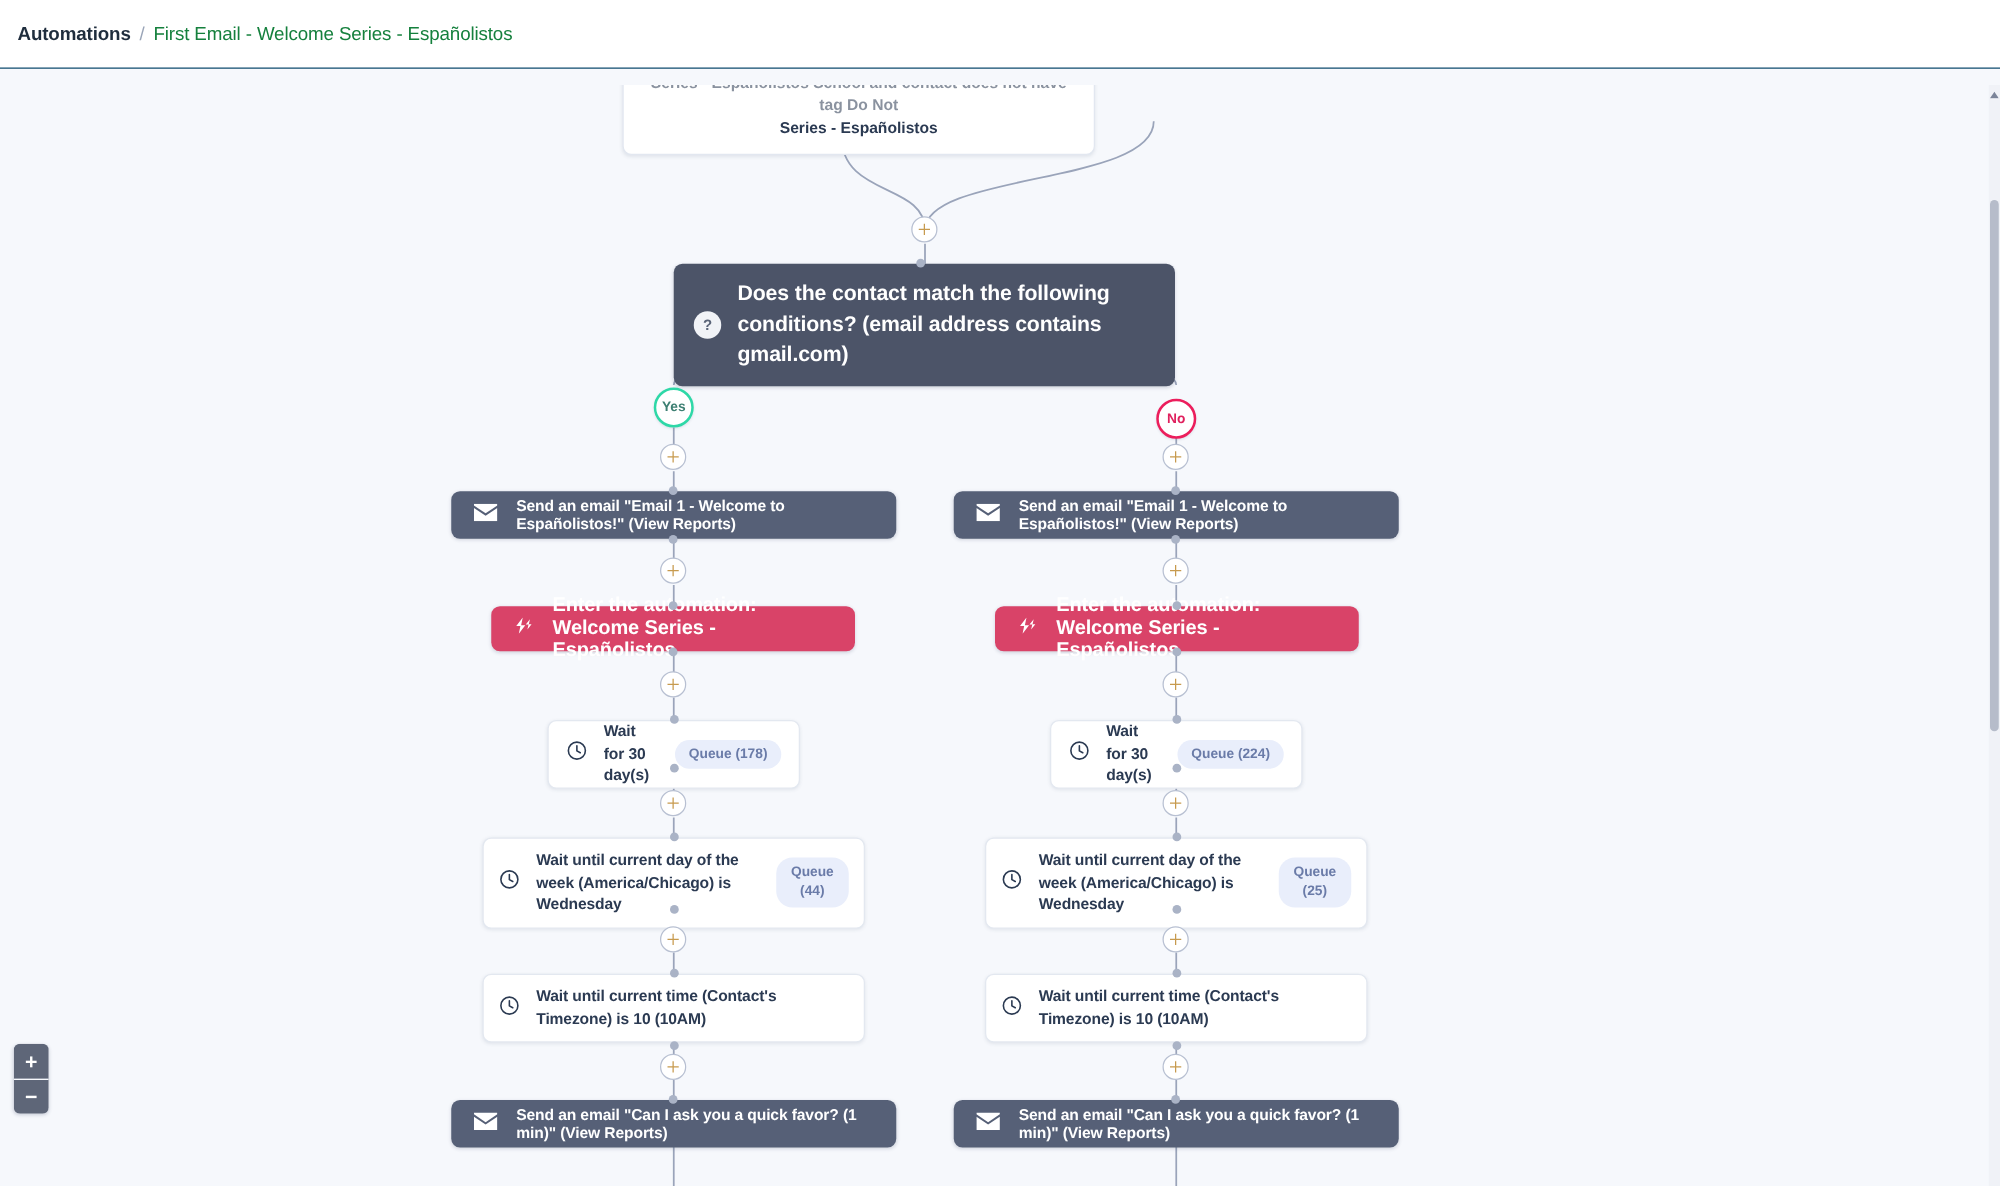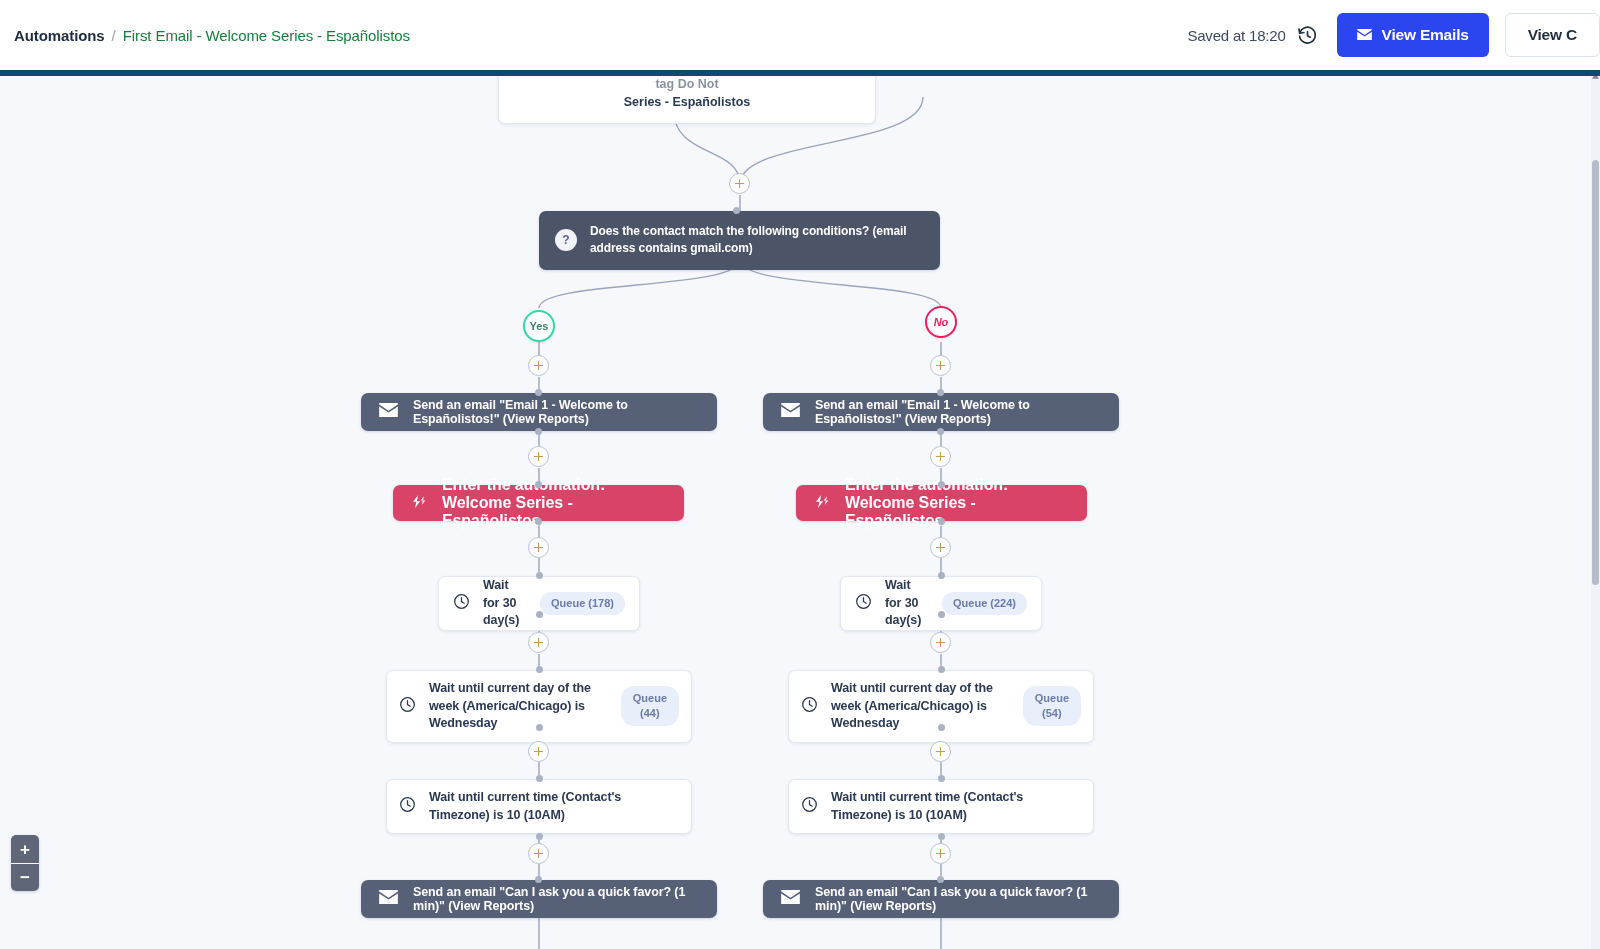--- a/index.html
+++ b/index.html
@@ -6,23 +6,23 @@
   html, body {
     width: 1600px; height: 949px;
     overflow: hidden;
     font-family: "Liberation Sans", sans-serif;
     background: #f6f8fc;
   }
 
   
   .header {
     position: absolute; top: 0; left: 0;
-    width: 1600px; height: 76px;
+    width: 1600px; height: 55px;
     background: #ffffff;
-    border-bottom: 6px solid #0c4a6e;
+    border-bottom: 1px solid #0c4a6e;
     display: flex; align-items: center;
     z-index: 40;
   }
   .breadcrumb {
     display: flex; align-items: baseline; gap: 7px;
     margin-left: 14px;
     font-size: 15px;
     white-space: nowrap;
   }
   .bc-root { font-weight: bold; color: #1f2d3d; letter-spacing: -.1px; }
@@ -108,21 +108,21 @@
   .node-dark {
     background: #4c5468;
     border-radius: 7px;
     color: #fff;
     display: flex; align-items: center;
     padding: 12px 16px;
     box-shadow: 0 1px 3px rgba(42,55,90,.18);
     gap: 13px;
   }
   .node-dark .ntext {
-    font-size: 12px; font-weight: bold; line-height: 1.45;
+    font-size: 17px; font-weight: bold; line-height: 1.45;
     letter-spacing: -.1px;
   }
   .q-badge {
     flex: 0 0 auto;
     width: 22px; height: 22px; border-radius: 50%;
     background: #f1f3f7; color: #5b6579;
     font-size: 12px; font-weight: bold;
     display: flex; align-items: center; justify-content: center;
   }
 
@@ -264,45 +264,20 @@
 </head>
 <body>
 
 <div class="header">
   <div class="breadcrumb">
     <span class="bc-root">Automations</span>
     <span class="bc-sep">/</span>
     <span class="bc-leaf">First Email - Welcome Series - Españolistos</span>
   </div>
 
-  <div class="header-right">
-    <span class="saved-text">Saved at 18:20</span>
-
-    <span class="history-icon">
-      <svg width="21" height="21" viewBox="0 0 24 24" fill="none" stroke="#20303f" stroke-width="1.9" stroke-linecap="round" stroke-linejoin="round">
-        <path d="M3.2 9.2 A9 9 0 1 1 3 13"></path>
-        <polyline points="2.2,4.6 3.1,9.4 7.9,8.6"></polyline>
-        <polyline points="12,7.6 12,12.2 15.1,13.9"></polyline>
-      </svg>
-    </span>
-
-    <div class="btn btn-primary">
-      <span class="env-glyph">
-        <svg width="15" height="11" viewBox="0 0 16 12" fill="#fff">
-          <path d="M0 1.2 L8 6.6 L16 1.2 L16 0 L0 0 Z"></path>
-          <path d="M0 2.9 L0 12 L16 12 L16 2.9 L8 8.2 Z"></path>
-        </svg>
-      </span>
-      <span>View Emails</span>
-    </div>
-
-    <div class="btn btn-ghost">
-      <span>View C</span>
-    </div>
-  </div>
 </div>
 
 <div class="canvas">
   <div class="flow">
 
     <svg class="edges" width="1600" height="881">
       <g fill="none" stroke="#9aa4ba" stroke-width="1.4">
 
         <path d="M673,40 C673,90 740,78 740,116"></path>
 
@@ -363,21 +338,21 @@
         <span class="ntext">Does the contact match the following conditions? (email address contains gmail.com)</span>
       </div>
       <div class="dot" style="left:-3px; top:-4px; margin-left:197px;"></div>
     </div>
 
     <div class="node" style="left:523px; top:242px;">
       <div class="branch-circle branch-yes">
         <span>Yes</span>
       </div>
     </div>
-    <div class="node" style="left:925px; top:238px;font-style:italic;">
+    <div class="node" style="left:925px; top:251px;">
       <div class="branch-circle branch-no">
         <span>No</span>
       </div>
     </div>
 
     <div class="node" style="left:528px; top:287px;">
         <div class="plus"></div>
       </div>
 
     <div class="node" style="left:361px; top:325px; width:356px;">
@@ -551,21 +526,21 @@
       <div class="node-wait" style="padding:9px 12px;">
         <span>
           <svg width="17" height="17" viewBox="0 0 20 20" fill="none" stroke="#2b3a52" stroke-width="1.5">
             <circle cx="10" cy="10" r="8"></circle>
             <polyline points="10,5.4 10,10.2 13.2,12" stroke-linecap="round"></polyline>
           </svg>
         </span>
         <span class="ntext" style="max-width:190px;">Wait until current day of the week (America/Chicago) is Wednesday</span>
         <span class="queue-pill two-line">
           <span style="display:block;">Queue</span>
-          <span style="display:block;">(54)</span>
+          <span style="display:block;">(25)</span>
         </span>
       </div>
       <div class="dot" style="left:150px; top:-4px;"></div>
       <div class="dot" style="left:150px; top:54px;"></div>
     </div>
 
     <div class="node" style="left:930px; top:673px;">
         <div class="plus"></div>
       </div>
 

